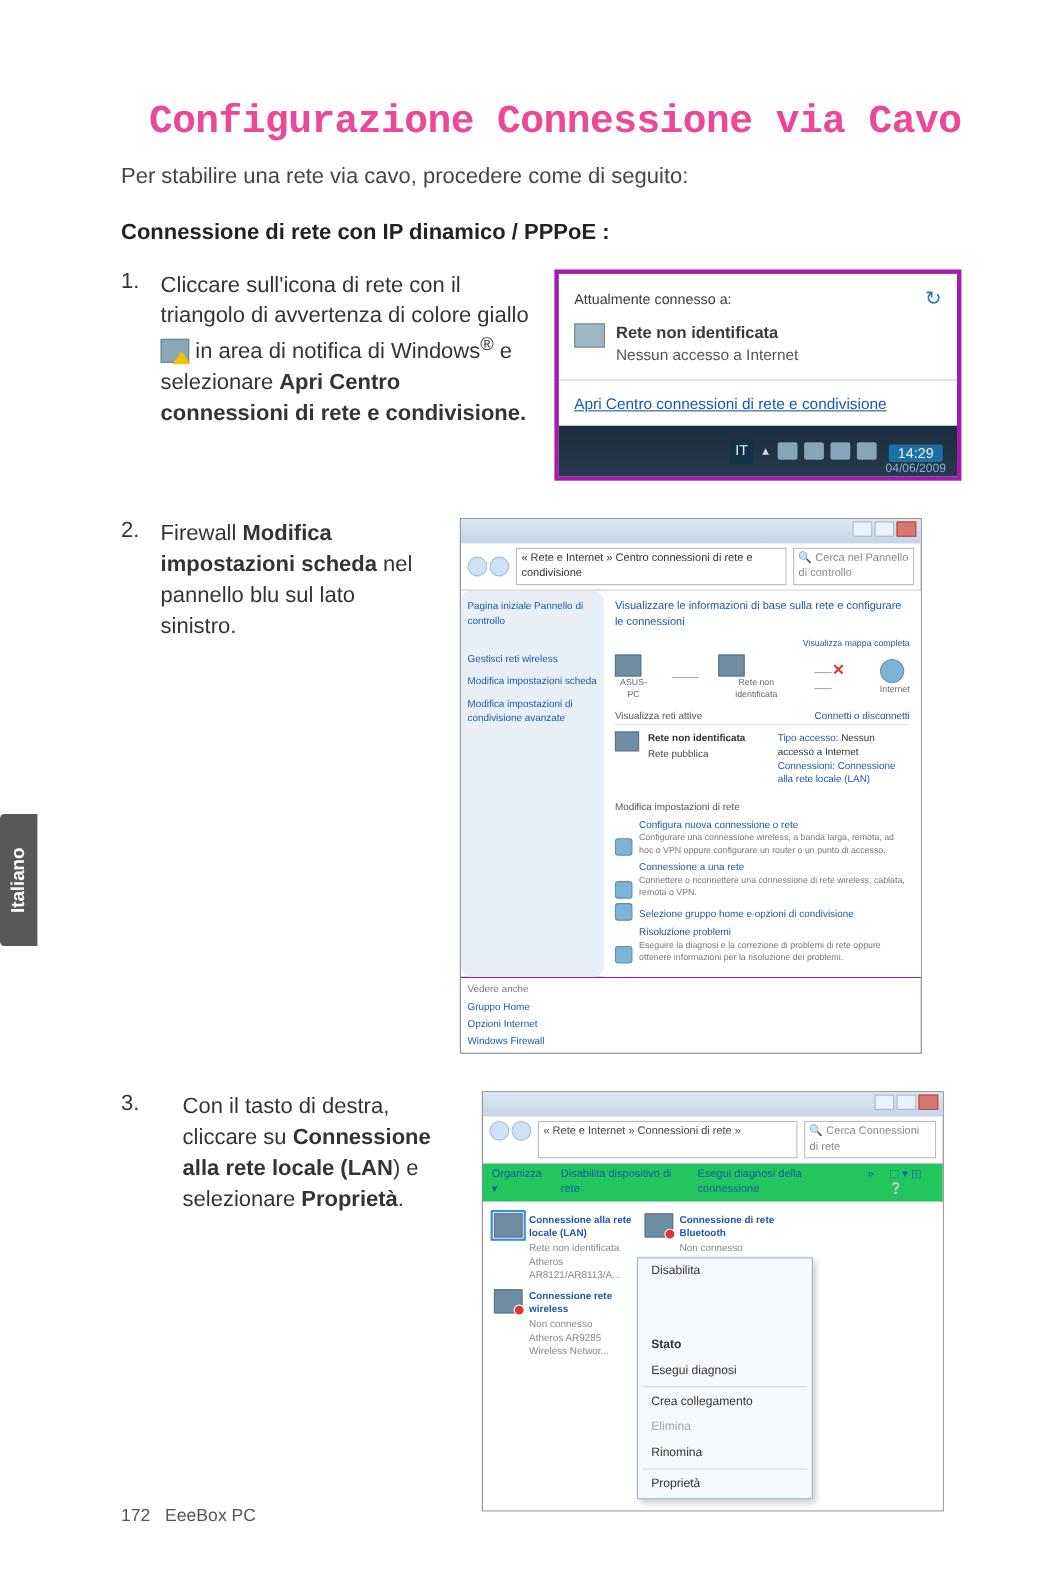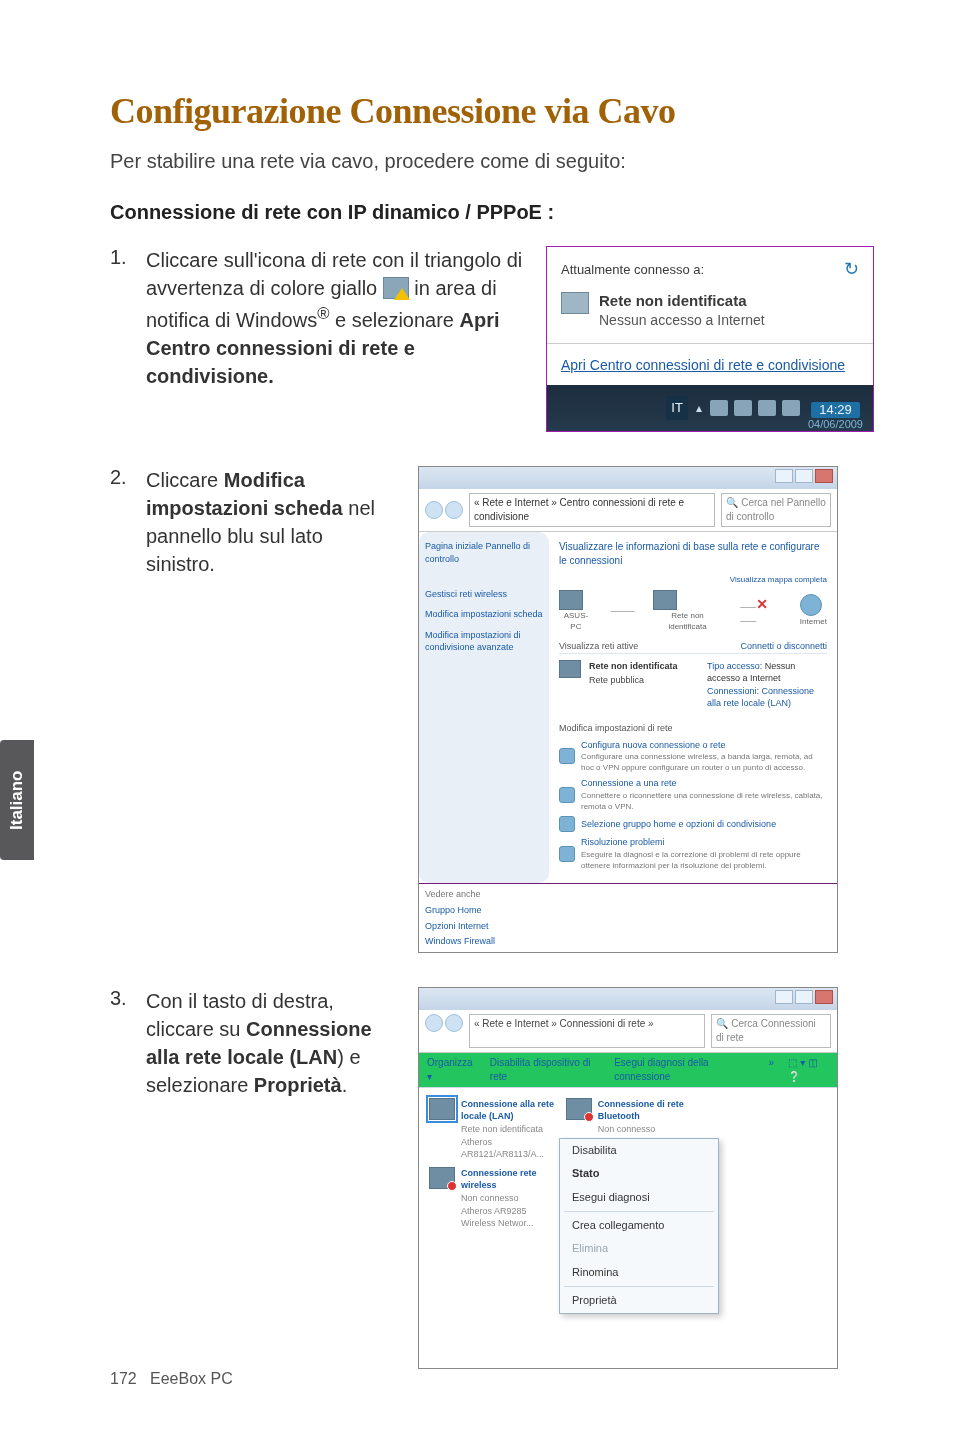--- a/index.html
+++ b/index.html
@@ -1,37 +1,37 @@
 <!DOCTYPE html>
 <html><head>
 <meta charset="utf-8">
 <style>
   * { box-sizing: border-box; margin: 0; padding: 0; }
   html, body { width: 954px; height: 1438px; background: #fff; font-family: "Segoe UI", Arial, sans-serif; color: #333; }
   .page { position: relative; width: 954px; height: 1438px; padding: 90px 80px 40px 110px; }
-  .title { font-family: Liberation Serif, serif; font-weight: 900; font-size: 36px; letter-spacing: -0.5px; color: #a16207; margin-bottom: 18px; }
+  .title { font-family: Liberation Mono, monospace; font-weight: 900; font-size: 36px; letter-spacing: -0.5px; color: #ec4899; margin-bottom: 18px; text-align: right; }
   .intro { font-size: 20px; color: #444; margin-bottom: 28px; }
   .subhead { font-size: 20px; font-weight: 700; color: #222; margin-bottom: 22px; }
   .step { display: flex; align-items: flex-start; margin-bottom: 34px; }
   .step-num { width: 36px; font-size: 20px; color: #333; flex: 0 0 36px; }
   .step-body { flex: 1; font-size: 20px; line-height: 1.4; color: #333; }
   .step-body .b { font-weight: 700; }
   .step-row { display: flex; align-items: flex-start; gap: 22px; }
   .step-text { flex: 1; }
   .shot { flex: 0 0 auto; }
   .icon-net {
     display: inline-block; width: 26px; height: 22px; vertical-align: -4px;
     background: #8aa6b8; border: 1px solid #6a8899; position: relative;
   }
   .icon-net::after {
     content: ""; position: absolute; right: -2px; bottom: -2px; width: 0; height: 0;
     border-left: 8px solid transparent; border-right: 8px solid transparent; border-bottom: 12px solid #f2c200;
   }
   
-  .shot1 { width: 328px; border: 1px solid #a21caf; background:#fff; font-size: 13px; color:#3a3a3a; }
+  .shot1 { width: 370px; border: 4px solid #a21caf; background:#fff; font-size: 13px; color:#3a3a3a; }
   .shot1 .hdr { padding: 10px 14px 6px; display:flex; justify-content:space-between; align-items:center; }
   .shot1 .hdr .refresh { color:#2a7ab0; font-size:18px; }
   .shot1 .net { display:flex; gap:10px; padding: 2px 14px 10px; align-items:flex-start; }
   .shot1 .netico { width:28px; height:22px; background:#9fb6c4; border:1px solid #6e8a9a; margin-top:2px; }
   .shot1 .netname { font-weight:700; font-size:15px; }
   .shot1 .netsub { font-size:14px; color:#555; }
   .shot1 .sep { height:1px; background:#ccc; margin:2px 0; }
   .shot1 .openlink { padding:10px 14px; color:#1a5aa6; text-decoration:underline; font-size:14px; }
   .shot1 .taskbar { background: linear-gradient(#1c2d3d,#253a4d); height:46px; display:flex; align-items:center; justify-content:flex-end; padding:0 10px; gap:8px; color:#eaf2f8; font-size:12px; }
   .shot1 .lang { background:#163146; padding:3px 5px; border-radius:2px; font-size:13px; }
@@ -57,42 +57,42 @@
   .shot2 .map { display:flex; align-items:center; gap:18px; margin:4px 0 8px; font-size:8px; color:#666; justify-content:center; }
   .shot2 .map .pc { width:24px; height:20px; background:#6f8ea3; border:1px solid #577489; }
   .shot2 .map .x { color:#d33; font-weight:bold; font-size:14px; }
   .shot2 .map .globe { width:22px; height:22px; border-radius:50%; background:#7fb3d5; border:1px solid #5a93b8; }
   .shot2 .netrow { display:flex; gap:8px; align-items:flex-start; border-top:1px solid #e0e6ee; padding:6px 0; font-size:9px; }
   .shot2 .netrow .ic { width:22px; height:18px; background:#6f8ea3; border:1px solid #577489; flex:0 0 22px; }
   .shot2 .netrow .nm { font-weight:700; color:#333; }
   .shot2 .netrow .col { display:flex; flex-direction:column; gap:2px; flex:1; }
   .shot2 .netrow .rt { text-align:left; color:#1a5aa6; width:120px; }
   .shot2 .sect { font-size:9px; color:#555; margin:6px 0 2px; }
-  .shot2 .task { display:flex; gap:6px; align-items:center; margin:4px 0; }
+  .shot2 .task { display:flex; gap:6px; align-items:flex-end; margin:4px 0; }
   .shot2 .task .tic { width:16px; height:16px; background:#7fb3d5; border:1px solid #5a93b8; border-radius:3px; flex:0 0 16px; }
   .shot2 .task .tt { color:#1a5aa6; font-size:9px; }
   .shot2 .task .td { color:#777; font-size:8px; }
   .shot2 .foot { border-top:1px solid #701a75; padding:4px 6px; font-size:9px; color:#1a5aa6; display:flex; flex-direction:column; gap:3px; }
   
   .shot3 { width: 420px; border:1px solid #888; background:#fff; font-size:10px; color:#444; }
   .shot3 .addr { display:flex; gap:6px; padding:4px 6px; border-bottom:1px solid #ccc; }
   .shot3 .cmdbar { background:#22c55e; border-bottom:1px solid #cbd7e4; padding:3px 8px; display:flex; gap:14px; font-size:10px; color:#1a5aa6; }
   .shot3 .canvas { position:relative; height:280px; background:#fff; padding:10px; }
   .shot3 .conn { display:inline-flex; gap:6px; width:130px; align-items:flex-start; vertical-align:top; margin:0 4px 6px 0; }
   .shot3 .conn .cic { width:26px; height:22px; background:#6f8ea3; border:1px solid #577489; flex:0 0 26px; position:relative; }
   .shot3 .conn .cic.sel { outline:2px solid #3a8dde; outline-offset:1px; }
   .shot3 .conn .cic .dis { position:absolute; right:-3px; bottom:-3px; width:10px; height:10px; background:#d33; border-radius:50%; border:1px solid #fff; }
   .shot3 .conn .cb { display:flex; flex-direction:column; font-size:9px; color:#333; }
   .shot3 .conn .cn { font-weight:700; color:#1a5aa6; }
   .shot3 .conn .cs { color:#888; }
   .shot3 .menu { position:absolute; left:140px; top:50px; width:160px; background:#f6f9fc; border:1px solid #9eb5c9; box-shadow:3px 3px 6px rgba(0,0,0,.2); font-size:11px; color:#333; }
   .shot3 .menu .mi { padding:4px 12px; }
   .shot3 .menu .mi.dis { color:#9aa7b3; }
   .shot3 .menu .msep { height:1px; background:#cfd9e3; margin:2px 4px; }
-  .shot3 .menu .mi.bold { font-weight:700; }
+  .shot3 .menu .mi.bold { font-weight:700;margin-top:44px; }
   
   .sidetab { position:absolute; left:0; top:740px; width:34px; height:120px; background:#58585a; color:#fff; display:flex; align-items:center; justify-content:center; writing-mode:vertical-rl; transform:rotate(180deg); font-weight:700; font-size:17px; border-radius:0 4px 4px 0; }
   .footer { position:absolute; left:110px; bottom:50px; font-size:16px; color:#555; }
   .gap { height: 6px; }
 </style>
 </head>
 <body>
 
 <div class="page">
   <div class="title">Configurazione Connessione via Cavo</div>
@@ -137,21 +137,21 @@
           </div>
         </div>
       </div>
     </div>
   </div>
 
   <div class="step">
     <div class="step-num">2.</div>
     <div class="step-body step-row">
       <div class="step-text" style="flex:0 0 250px;">
-        <span>Cliccare </span><span class="b">Modifica impostazioni scheda</span><span> nel pannello blu sul lato sinistro.</span>
+        <span>Firewall </span><span class="b">Modifica impostazioni scheda</span><span> nel pannello blu sul lato sinistro.</span>
       </div>
 
       <div class="shot shot2">
         <div class="tb">
           <div class="wbtn"></div>
           <div class="wbtn"></div>
           <div class="wbtn close"></div>
         </div>
         <div class="addr">
           <div class="nav">
@@ -236,21 +236,21 @@
           <div>Opzioni Internet</div>
           <div>Windows Firewall</div>
         </div>
       </div>
     </div>
   </div>
 
   <div class="step">
     <div class="step-num">3.</div>
     <div class="step-body step-row">
-      <div class="step-text" style="flex:0 0 250px;">
+      <div class="step-text" style="flex:0 0 250px;margin-left:20px;">
         <span>Con il tasto di destra, cliccare su </span><span class="b">Connessione alla rete locale (LAN</span><span>) e selezionare </span><span class="b">Proprietà</span><span>.</span>
       </div>
 
       <div class="shot shot3">
         <div class="tb shot2" style="border:0;width:auto;"></div>
         <div class="tb" style="height:22px;background:linear-gradient(#dce6f2,#c4d5e8);display:flex;justify-content:flex-end;padding:2px 4px;gap:2px;">
           <div style="width:18px;height:14px;background:#eaf3fb;border:1px solid #9fb7cd"></div>
           <div style="width:18px;height:14px;background:#eaf3fb;border:1px solid #9fb7cd"></div>
           <div style="width:18px;height:14px;background:#d7756f;border:1px solid #b04f49"></div>
         </div>

